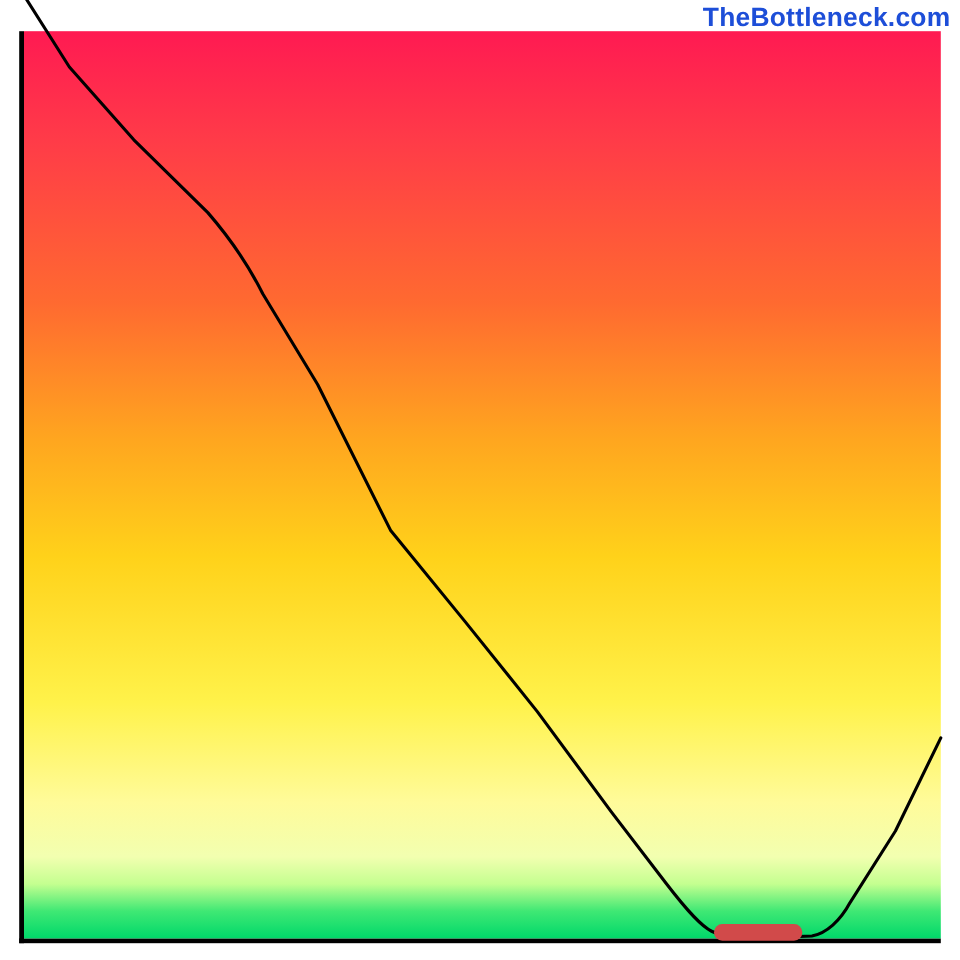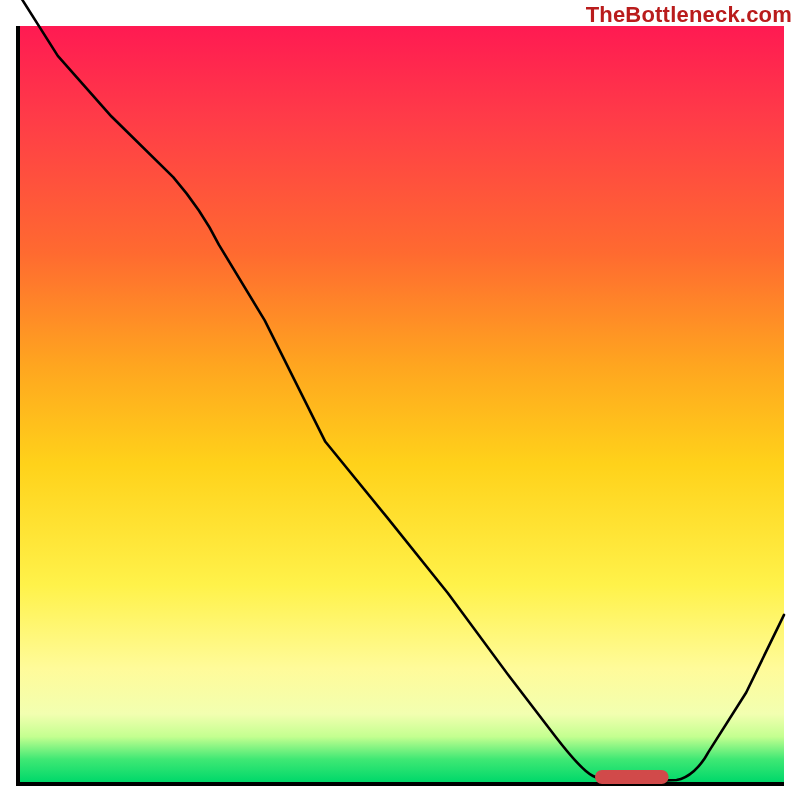--- a/index.html
+++ b/index.html
@@ -14,21 +14,21 @@
     position: relative;
     width: 800px;
     height: 800px;
   }
   .watermark {
     position: absolute;
     top: 2px;
     right: 8px;
     font-size: 22px;
     font-weight: 600;
-    color: #b91c1c;
+    color: #1d4ed8;
     letter-spacing: 0.2px;
   }
   .plot-frame {
     position: absolute;
     top: 26px;
     left: 16px;
     width: 768px;
     height: 760px;
     box-sizing: border-box;
     border-left: 4px solid #000;

